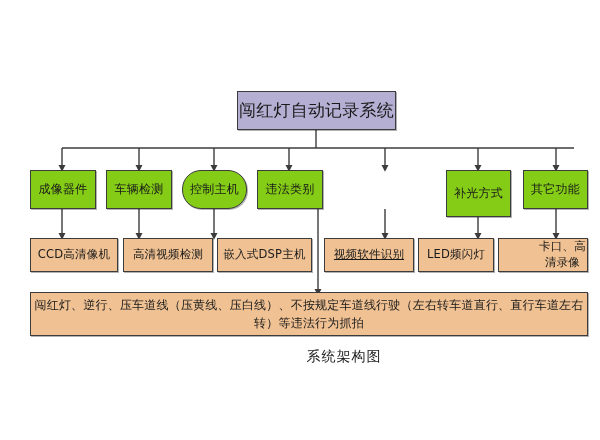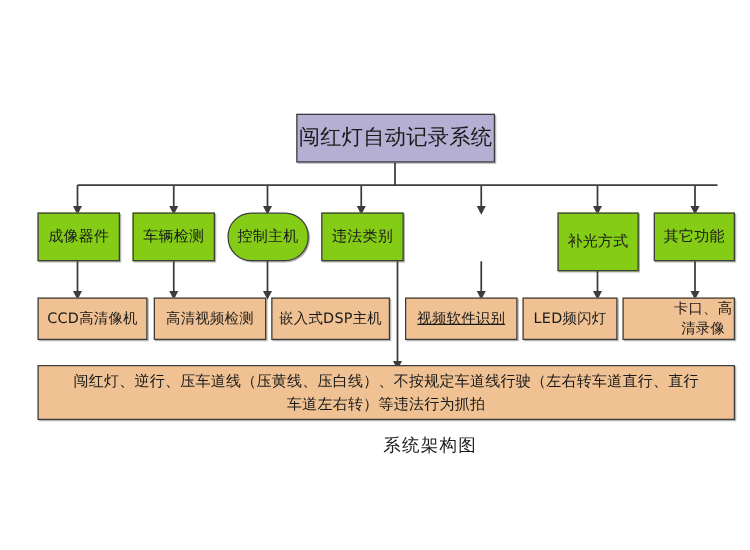--- a/index.html
+++ b/index.html
@@ -49,21 +49,21 @@
     background: #84cc16;
     font-size: 12px;
   }
   .node-impl {
     background: #efc193;
     font-size: 11.5px;
   }
   .node-detail {
     background: #efc193;
     font-size: 12px;
-    padding: 4px 26px;
+    padding: 4px 2px;
     line-height: 1.5;
   }
   .caption {
     position: absolute;
     left: 0;
     top: 348px;
     width: 600px;
     text-align: center;
     font-size: 14px;
     color: #1a1a1a;

